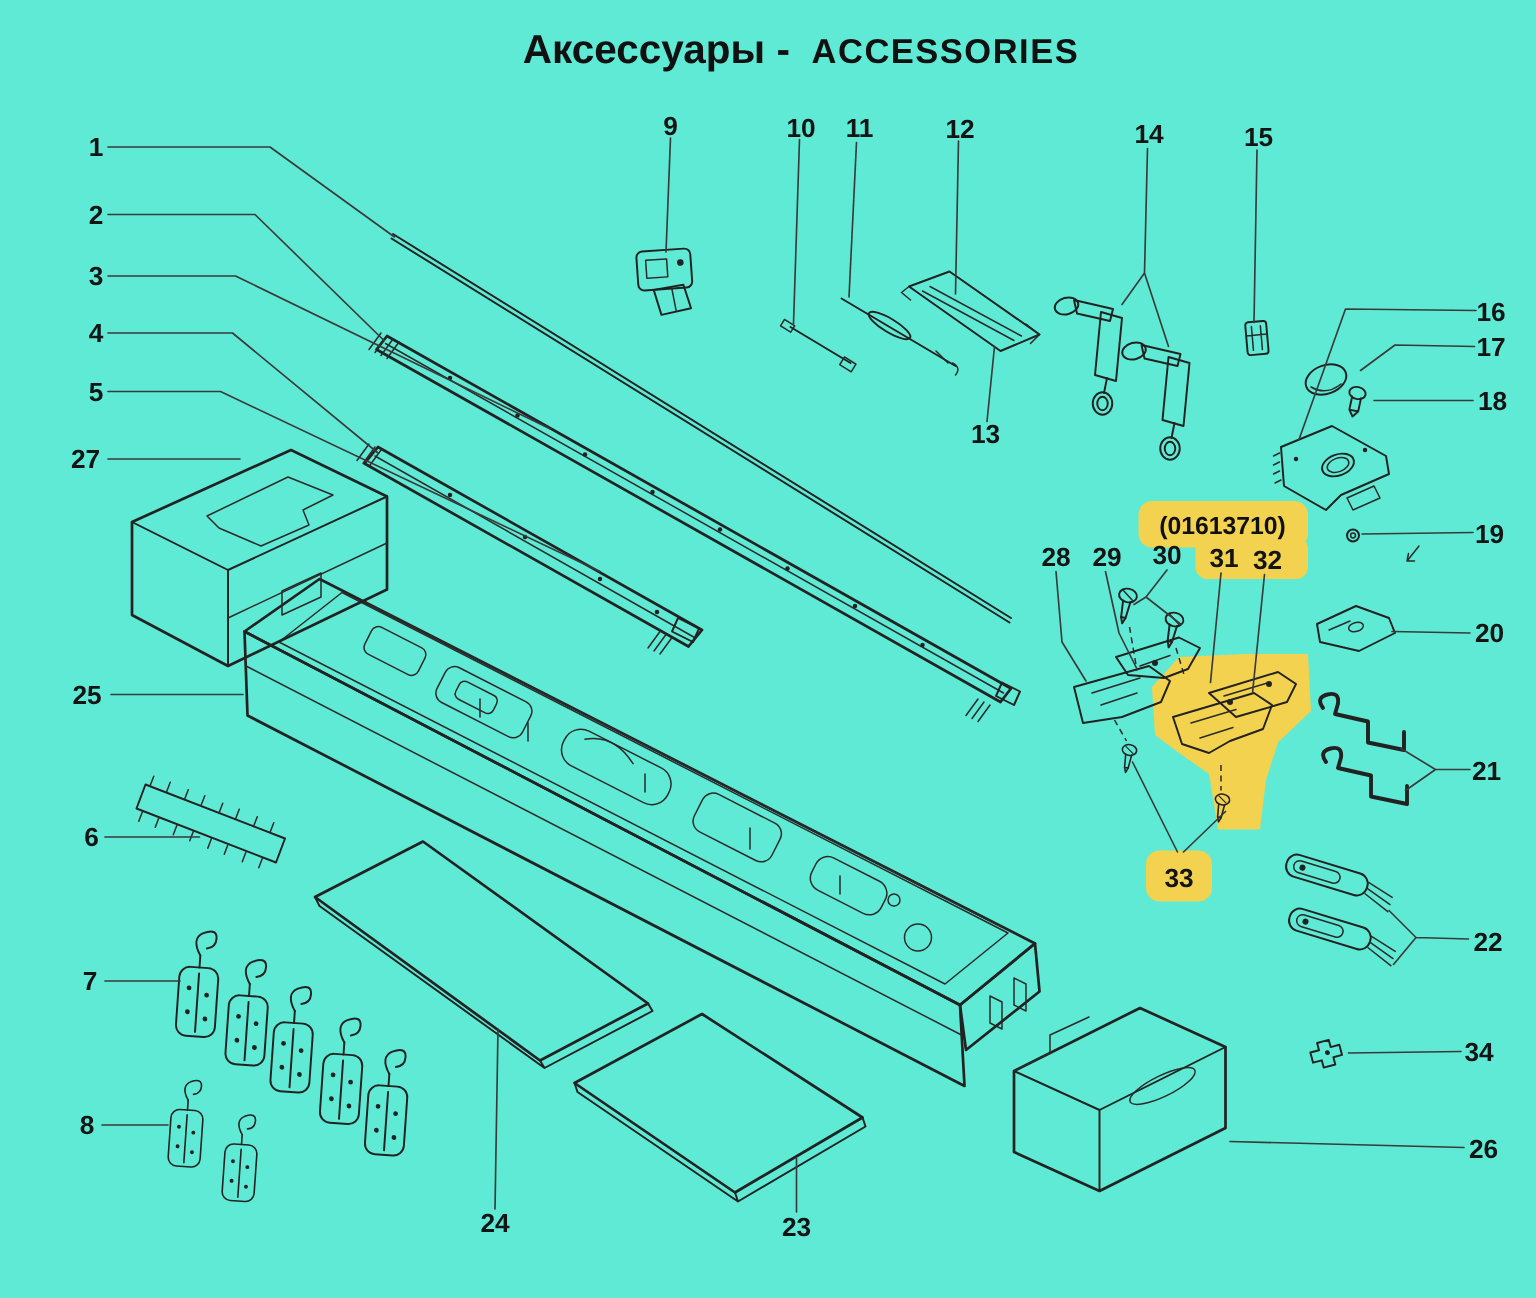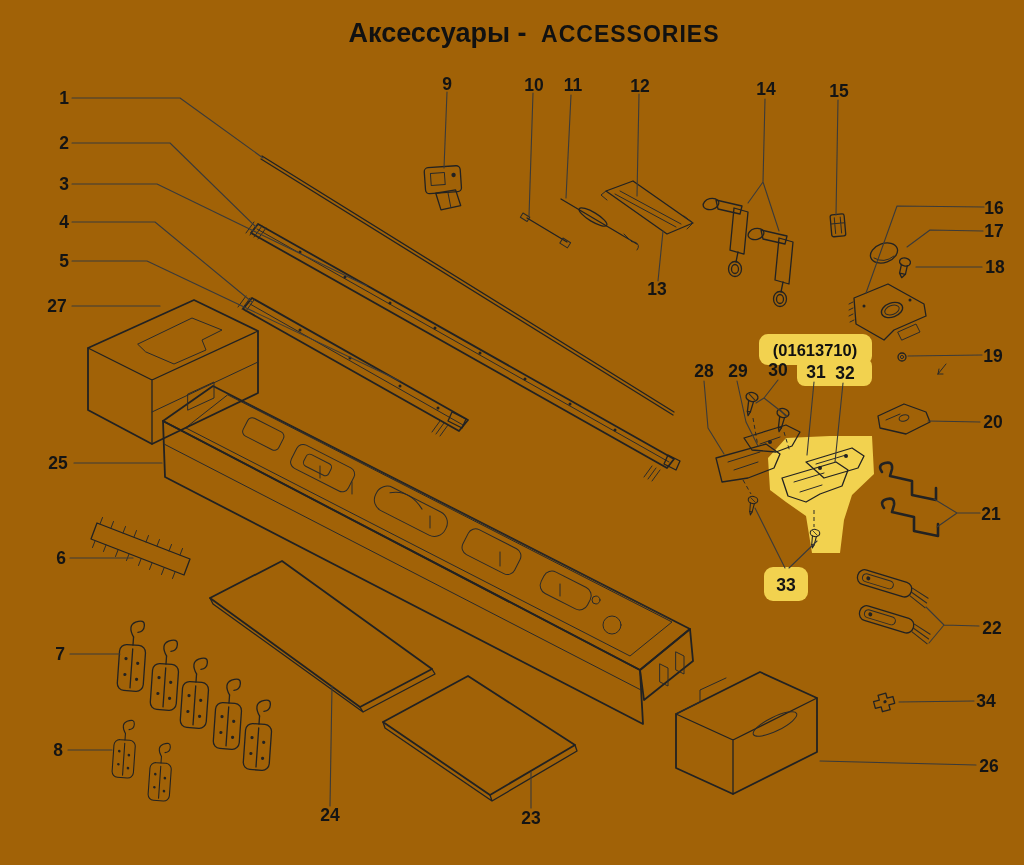--- a/index.html
+++ b/index.html
@@ -3,21 +3,21 @@
 <meta charset="utf-8">
 <style>
   html,body{margin:0;padding:0;}
   body{
     width:1024px;height:865px;
     background:#efeeea;
     font-family:"Liberation Sans", sans-serif;
   }
   .page{
     position:relative;width:1024px;height:865px;
-    background:#a16207;overflow:hidden;
+    background:#5eead4;overflow:hidden;
   }
   svg{display:block;}
   .ln{stroke:#222;stroke-width:1.8;fill:none;stroke-linecap:round;stroke-linejoin:round;}
   .ln2{stroke:#222;stroke-width:1.3;fill:none;stroke-linecap:round;stroke-linejoin:round;}
   .thin{stroke:#2a2a2a;stroke-width:1;fill:none;stroke-linecap:round;stroke-linejoin:round;}
   .leader{stroke:#3a3a3a;stroke-width:1.1;fill:none;stroke-linecap:round;stroke-linejoin:round;}
   .dash{stroke:#2a2a2a;stroke-width:1;fill:none;stroke-dasharray:4 3;}
   .dot{fill:#222;stroke:none;}
   .callout{font-family:"Liberation Sans",sans-serif;font-size:17.5px;font-weight:600;fill:#141414;text-anchor:middle;}
   .code-text{font-family:"Liberation Sans",sans-serif;font-size:16.5px;font-weight:700;fill:#101010;text-anchor:middle;}

